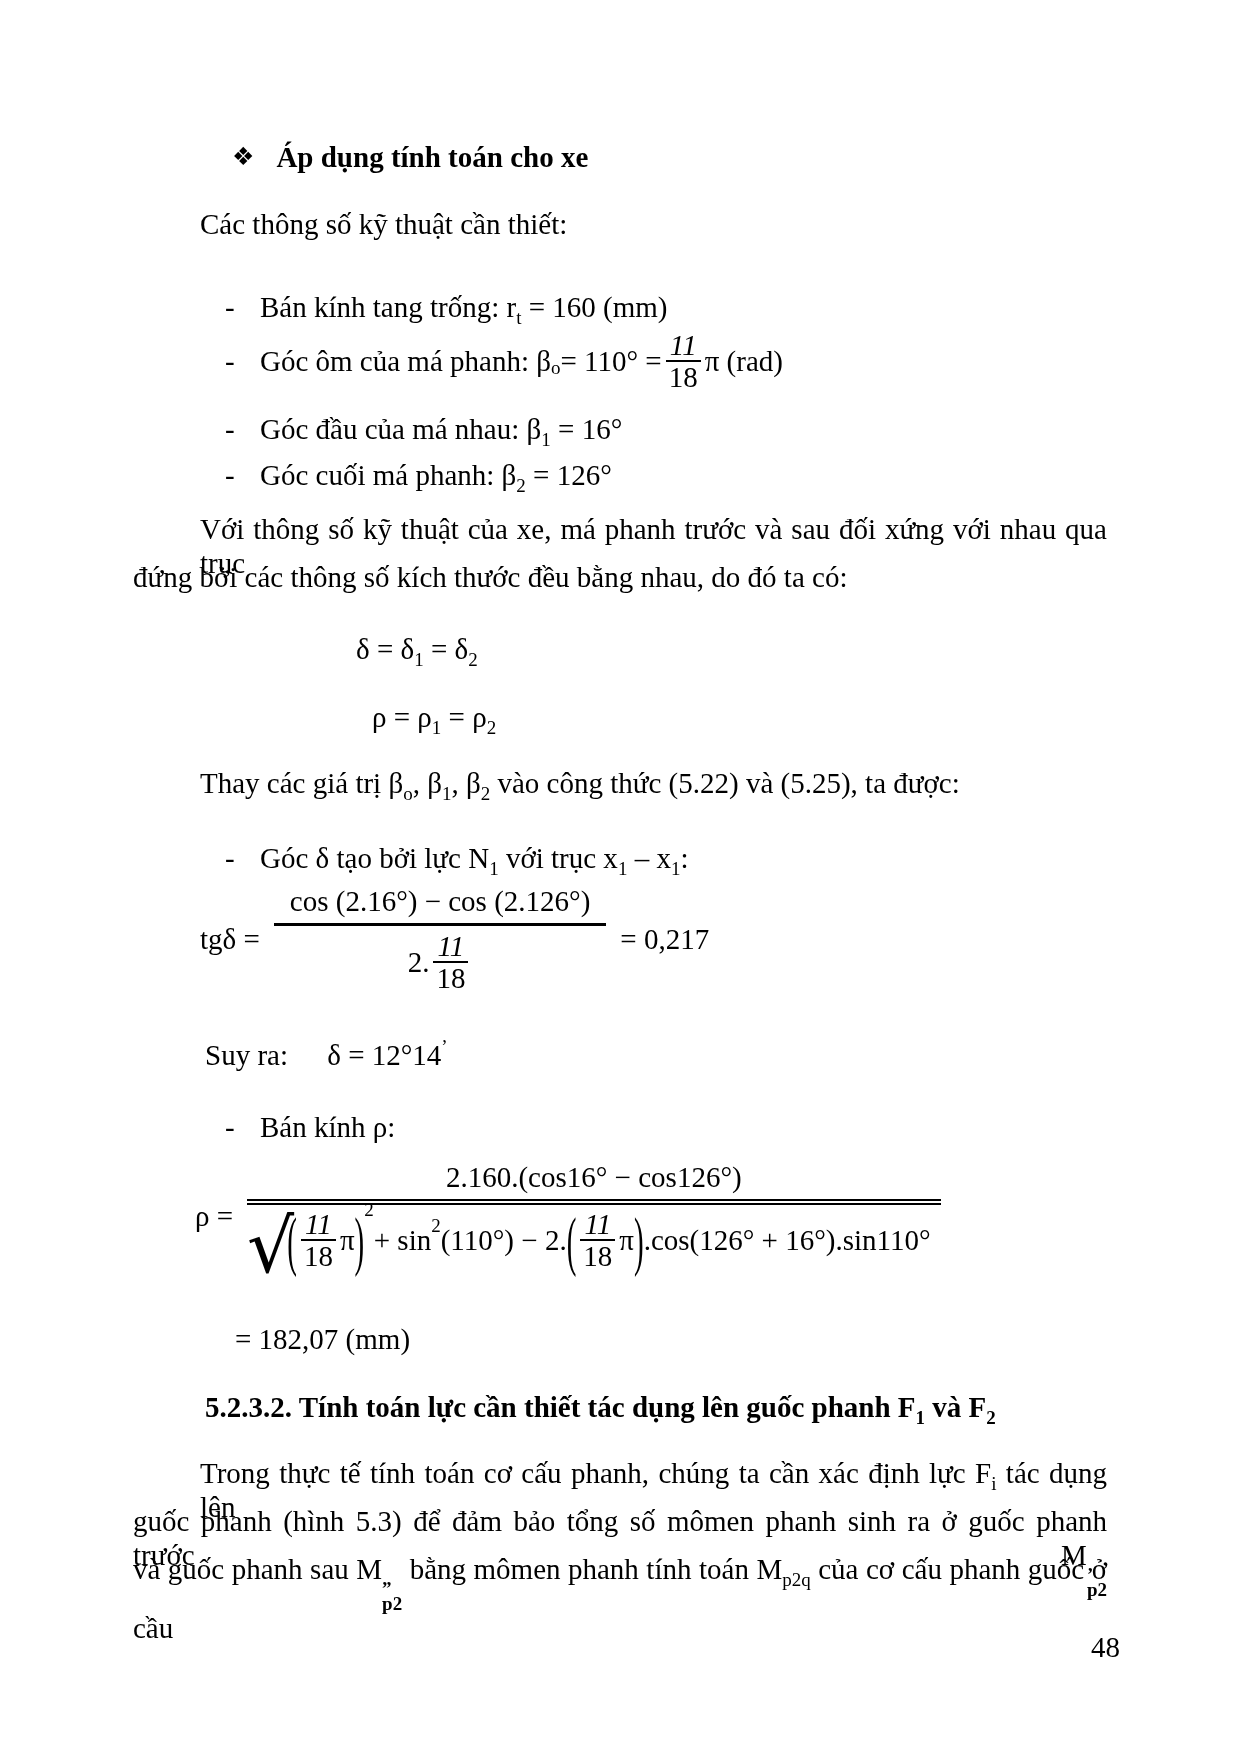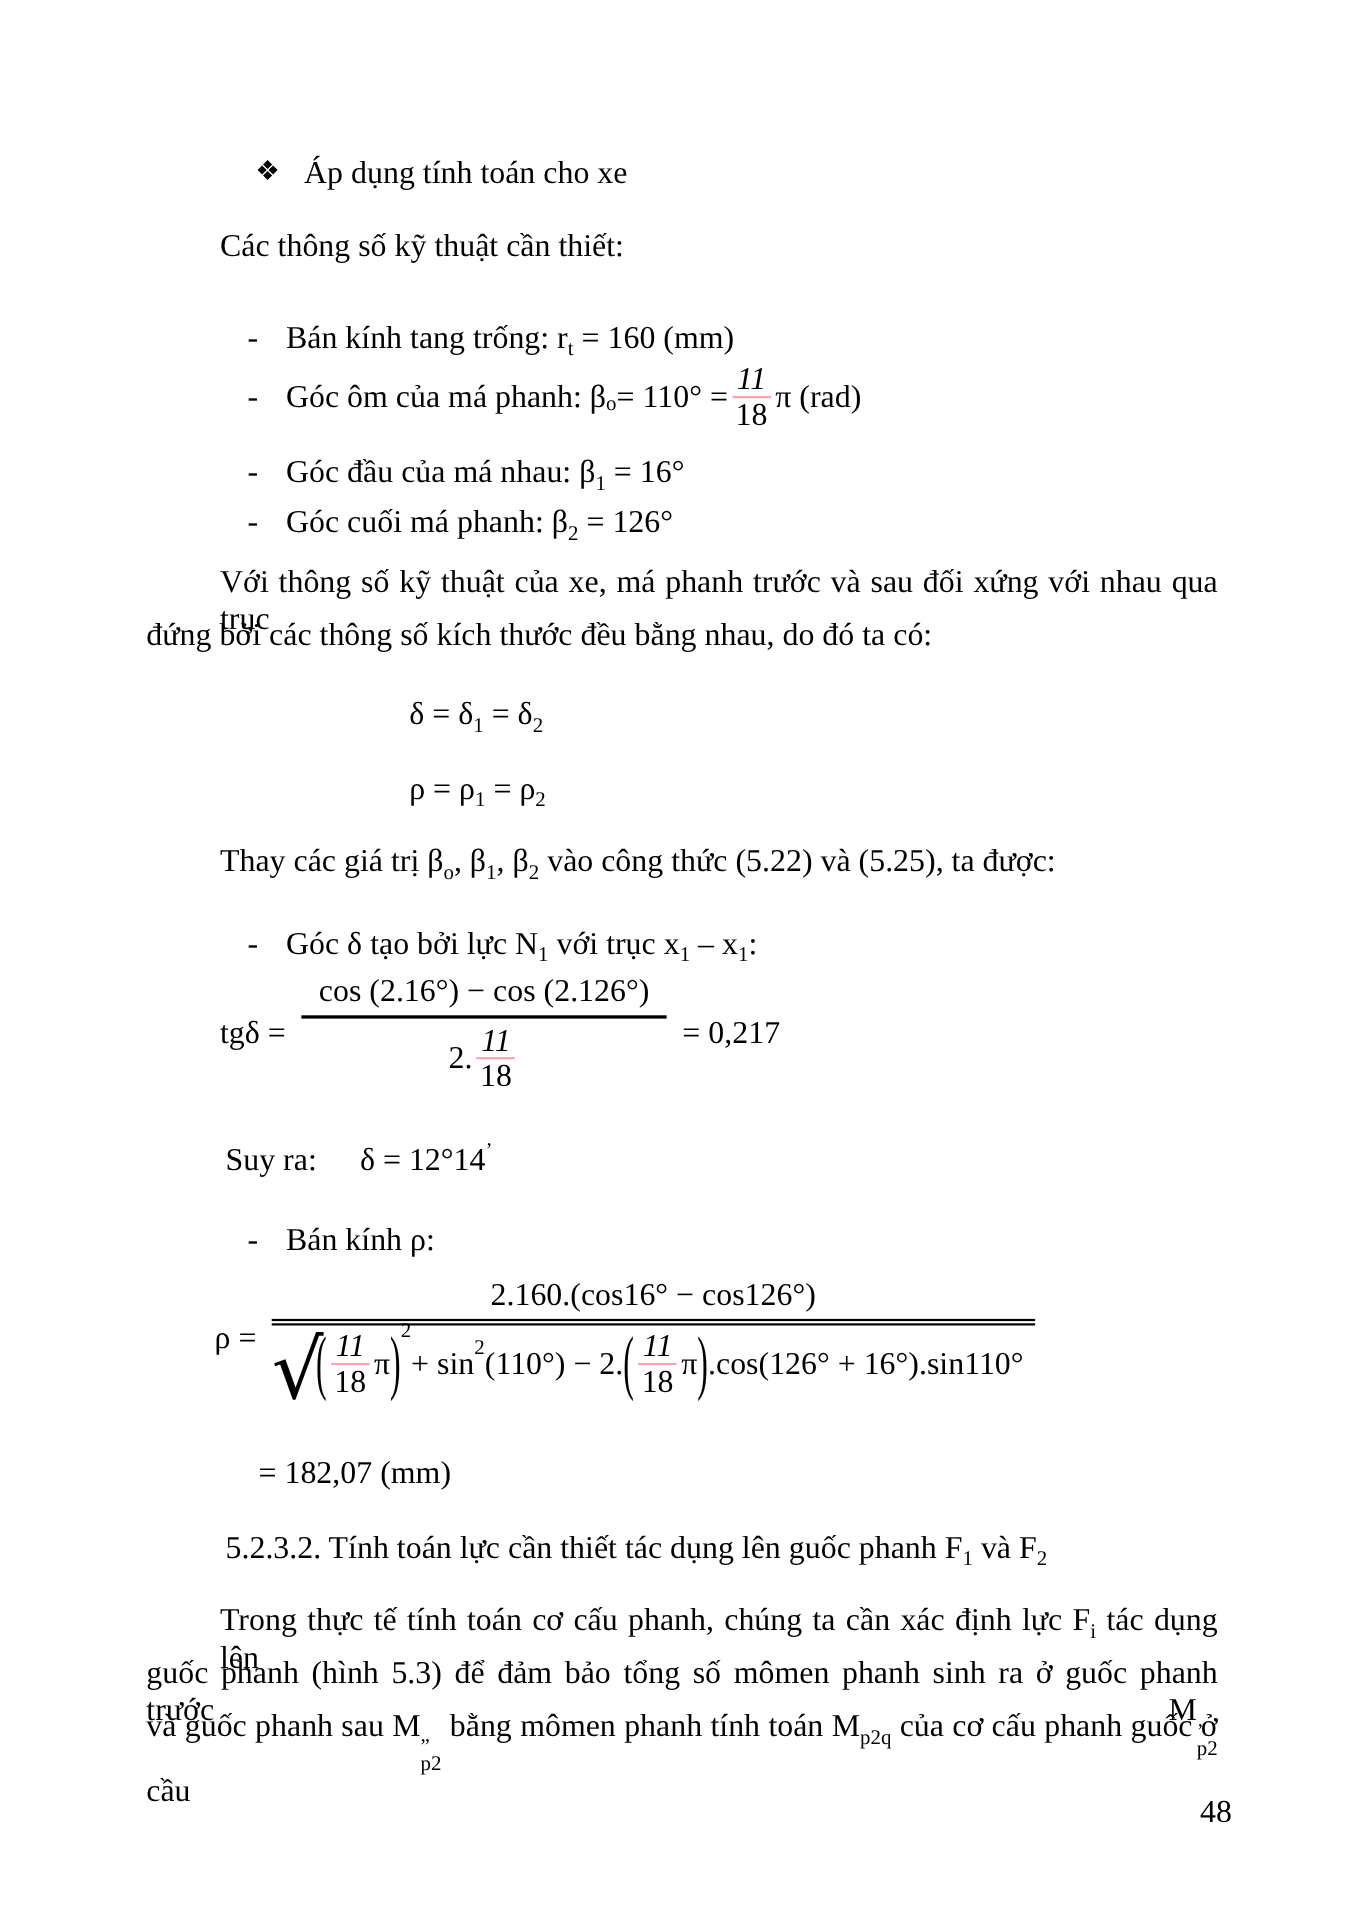--- a/index.html
+++ b/index.html
@@ -3,28 +3,28 @@
 <meta charset="utf-8">
 <style>
   html,body{margin:0;padding:0;background:#ffffff;}
   .page{
     position:relative;width:1240px;height:1754px;background:#fff;color:#000;
     font-family:"Liberation Serif","DejaVu Serif",serif;font-size:29px;line-height:34px;
     overflow:hidden;
   }
   .abs{position:absolute;white-space:nowrap;}
   .jline{position:absolute;white-space:normal;text-align:justify;text-align-last:justify;line-height:34px;}
-  .bold{font-weight:normal;}
+  .bold{font-weight:bold;}
   .diamond{font-family:"DejaVu Sans",sans-serif;font-size:25px;margin-right:22px;position:relative;top:-2px;}
   .sb{font-size:19px;position:relative;top:7px;line-height:0;}
   .sp{font-size:19px;position:relative;top:-12px;line-height:0;}
   
   .frac{display:inline-block;text-align:center;vertical-align:middle;line-height:30px;margin:0 4px;}
   .frac .top{display:block;padding:0 3px;font-style:italic;}
-  .frac .bot{display:block;border-top:2px solid #fca5a5;padding:0 3px;}
+  .frac .bot{display:block;border-top:2px solid #000000;padding:0 3px;}
   
   .formula{display:flex;align-items:center;gap:14px;}
   .bf{display:inline-block;text-align:center;}
   .bf-num{display:block;padding:0 16px 5px;}
   .bf-den{display:flex;align-items:center;justify-content:center;border-top:3px solid #000;padding:5px 16px 0;}
   .bf-den2{display:flex;align-items:center;justify-content:flex-start;border-top:6px double #000;padding:4px 10px 0 0;}
   .radical{font-family:"DejaVu Sans",sans-serif;font-size:74px;line-height:0;position:relative;top:6px;margin-right:-7px;font-weight:400;}
   .bigparen{display:inline-block;transform:scaleY(2.25);transform-origin:50% 55%;line-height:0;vertical-align:middle;font-weight:400;}
   .paren-sup{font-size:19px;position:relative;top:-30px;line-height:0;}
   .sin-sup{font-size:19px;position:relative;top:-14px;line-height:0;}
@@ -64,21 +64,21 @@
     <span class="dash">-</span><span>Góc đầu của má nhau: β</span><span class="sb">1</span><span> = 16°</span>
   </div>
 
   <div class="abs" style="left:225px;top:458px;">
     <span class="dash">-</span><span>Góc cuối má phanh: β</span><span class="sb">2</span><span> = 126°</span>
   </div>
 
   <div class="jline" style="left:200px;top:512px;width:907px;font-family:Liberation Serif, serif;">Với thông số kỹ thuật của xe, má phanh trước và sau đối xứng với nhau qua trục</div>
   <div class="abs" style="left:133px;top:560px;">đứng bởi các thông số kích thước đều bằng nhau, do đó ta có:</div>
 
-  <div class="abs" style="left:372px;top:632px;">
+  <div class="abs" style="left:356px;top:632px;">
     <span>δ = δ</span><span class="sb">1</span><span> = δ</span><span class="sb">2</span>
   </div>
   <div class="abs" style="left:372px;top:700px;">
     <span>ρ = ρ</span><span class="sb">1</span><span> = ρ</span><span class="sb">2</span>
   </div>
 
   <div class="abs" style="left:200px;top:766px;">
     <span>Thay các giá trị β</span><span class="sb">o</span><span>, β</span><span class="sb">1</span><span>, β</span><span class="sb">2</span><span> vào công thức (5.22) và (5.25), ta được:</span>
   </div>
 

